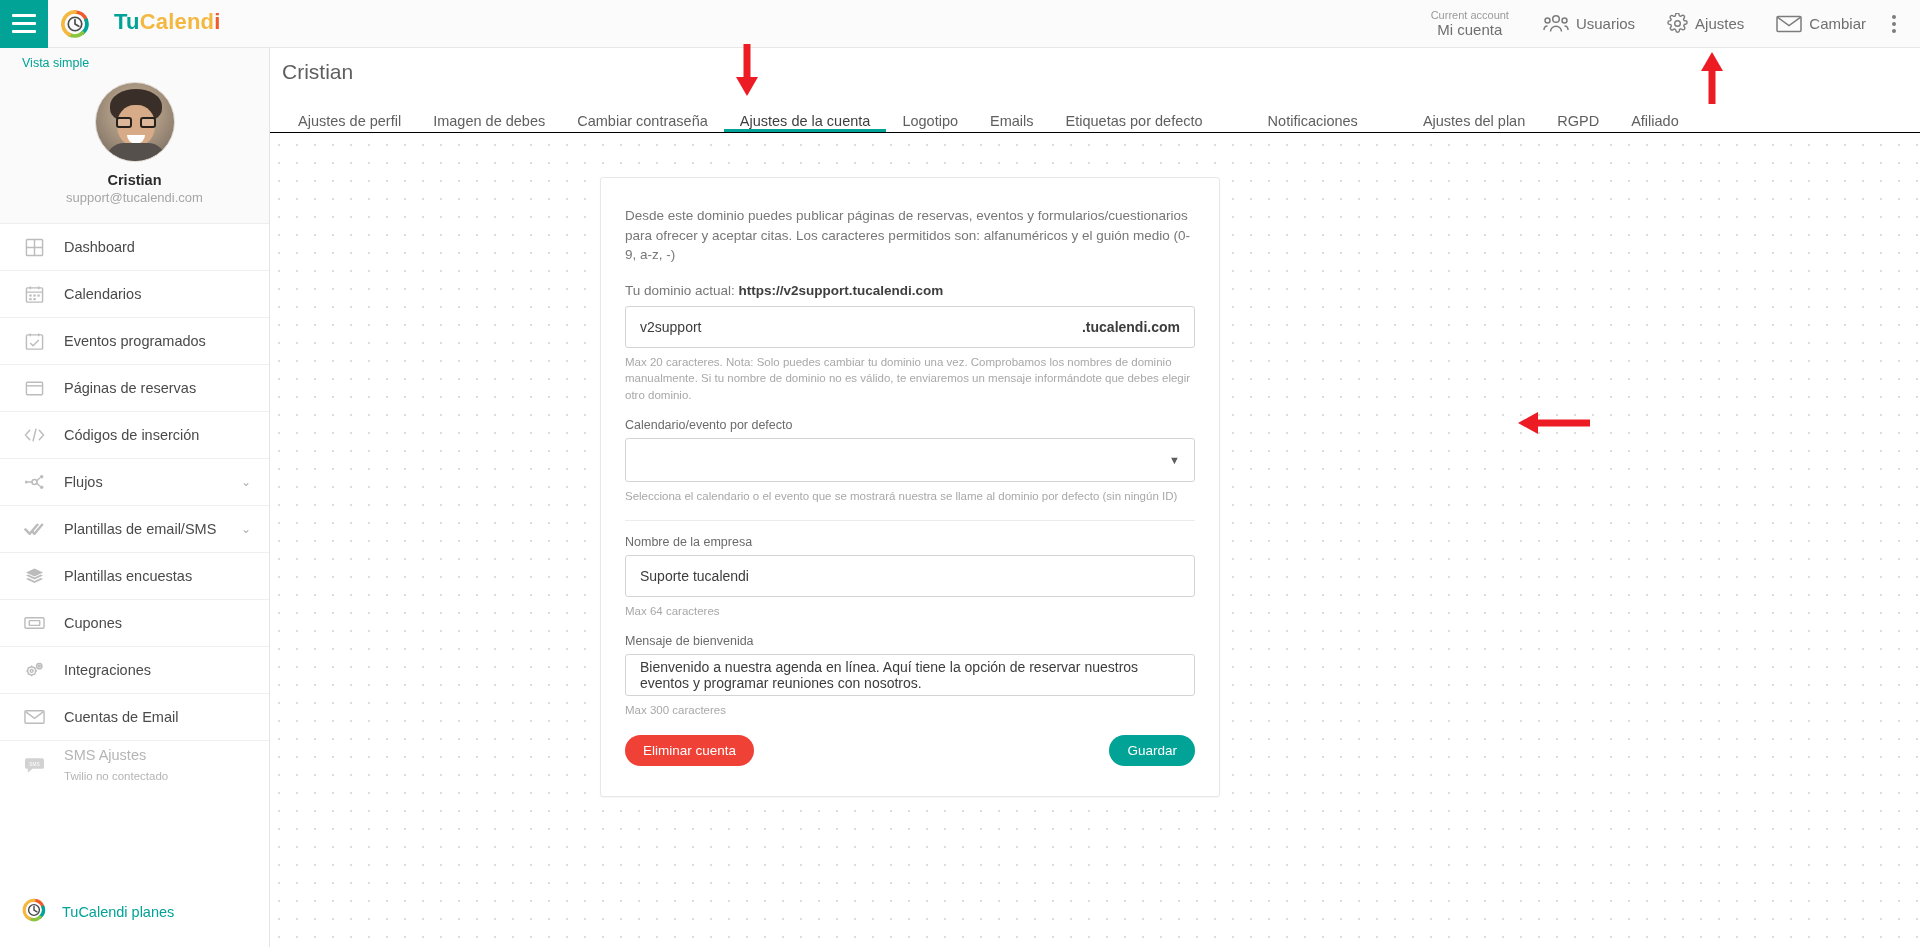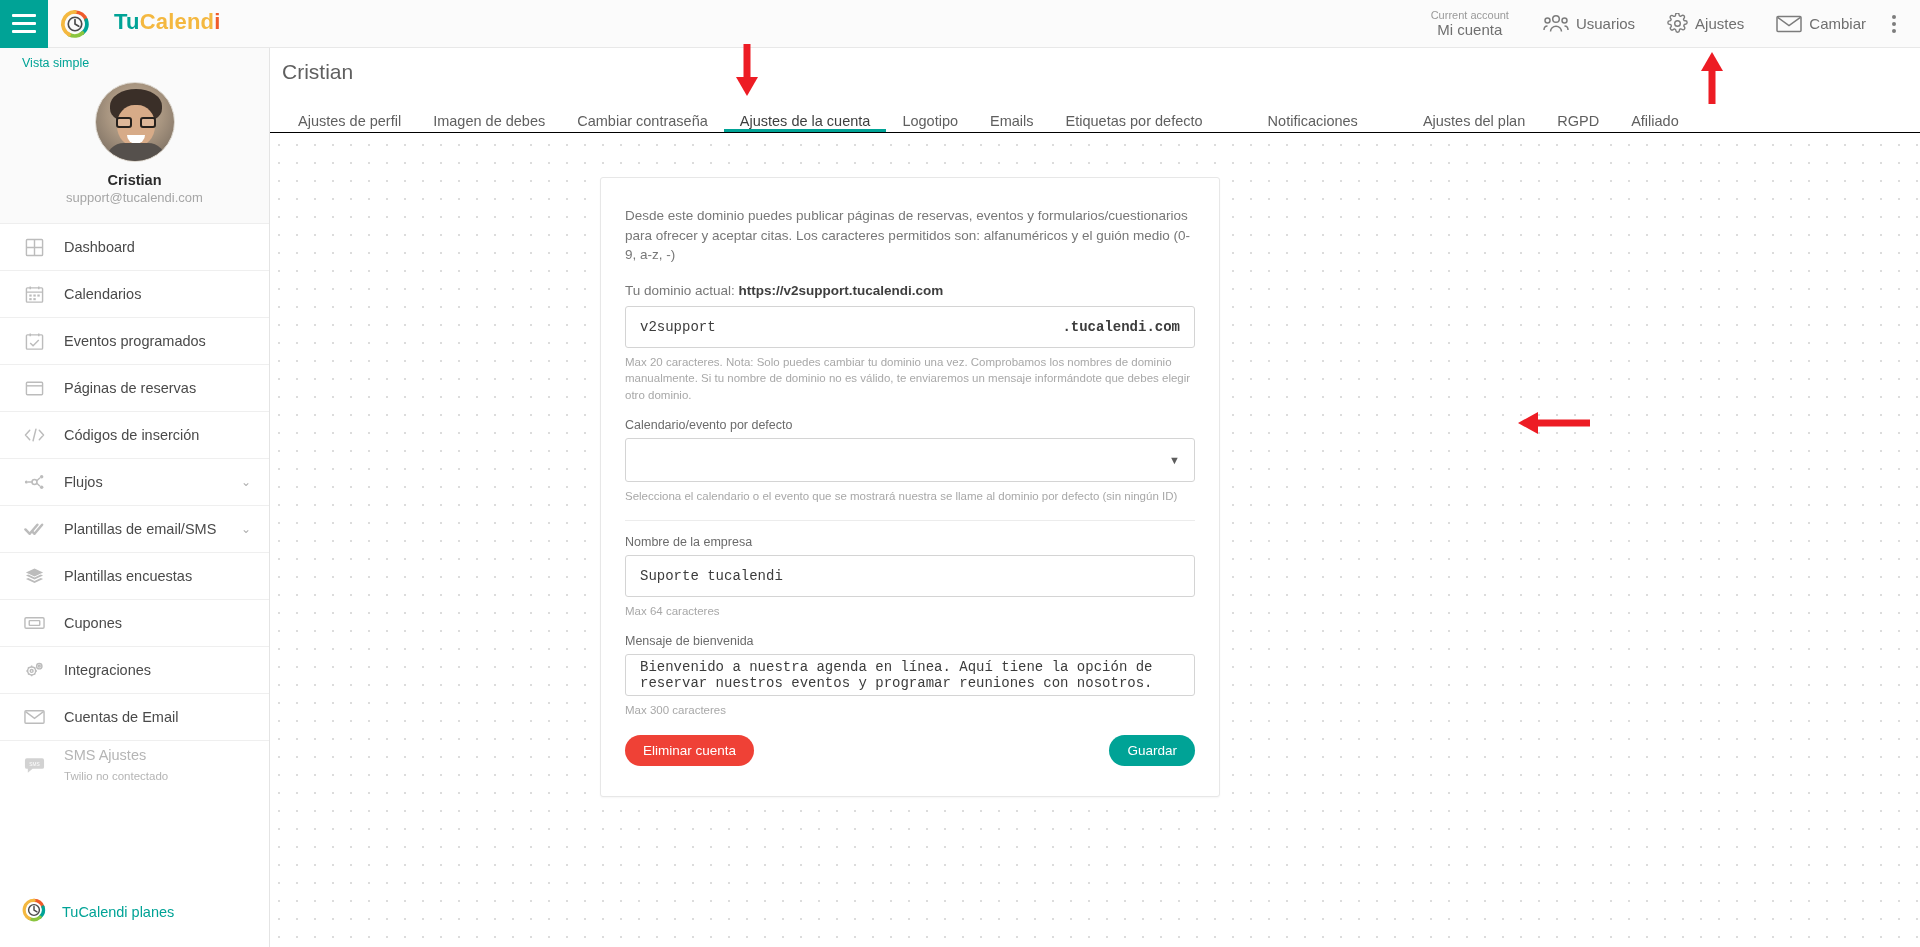--- a/index.html
+++ b/index.html
@@ -131,21 +131,21 @@
     padding: 28px 12px 30px;
   }
   .intro { font-size: 13.5px; color: #777; line-height: 1.45; padding: 0 12px; }
   .curdomain { font-size: 13.5px; color: #777; padding: 18px 12px 8px; }
   .curdomain b { color: #3e3e3e; }
 
   .field { padding: 0 12px; }
   .flabel { font-size: 12.5px; color: #6b6b6b; margin-bottom: 6px; }
   .inputbox {
     border: 1px solid #d4d4d4; border-radius: 3px; height: 42px;
-    display: flex; align-items: center; padding: 0 14px; background: #fff; font-family: Liberation Mono, monospace;
+    display: flex; align-items: center; padding: 0 14px; background: #fff;
   }
   .inputbox .val { font-size: 14px; color: #3c3c3c; flex: 1; }
   .inputbox .suffix { font-size: 14px; color: #3c3c3c; font-weight: bold; }
   .hint { font-size: 11.5px; color: #a8a8a8; line-height: 1.45; margin-top: 6px; }
   .selectbox {
     border: 1px solid #d4d4d4; border-radius: 3px; height: 44px;
     display: flex; align-items: center; padding: 0 14px; background: #fff;
   }
   .selectbox .caret { margin-left: auto; color: #5d5d5d; font-size: 11px; }
   .divider { height: 1px; background: #ececec; margin: 16px 12px 0; }

